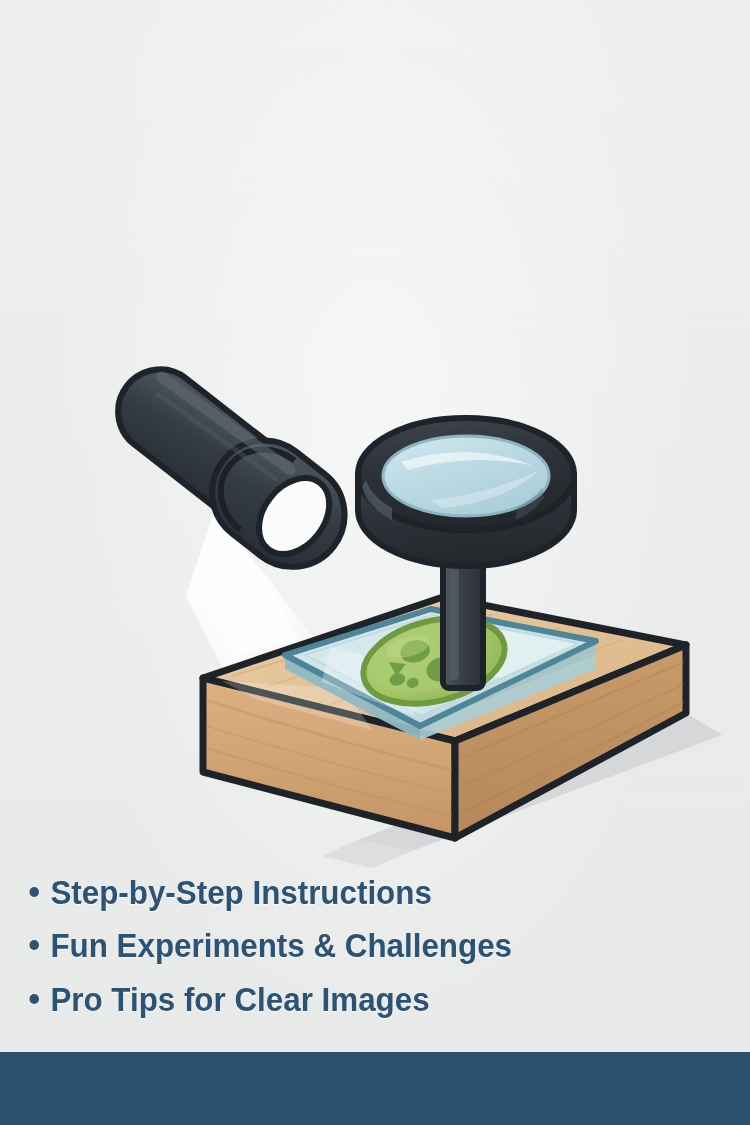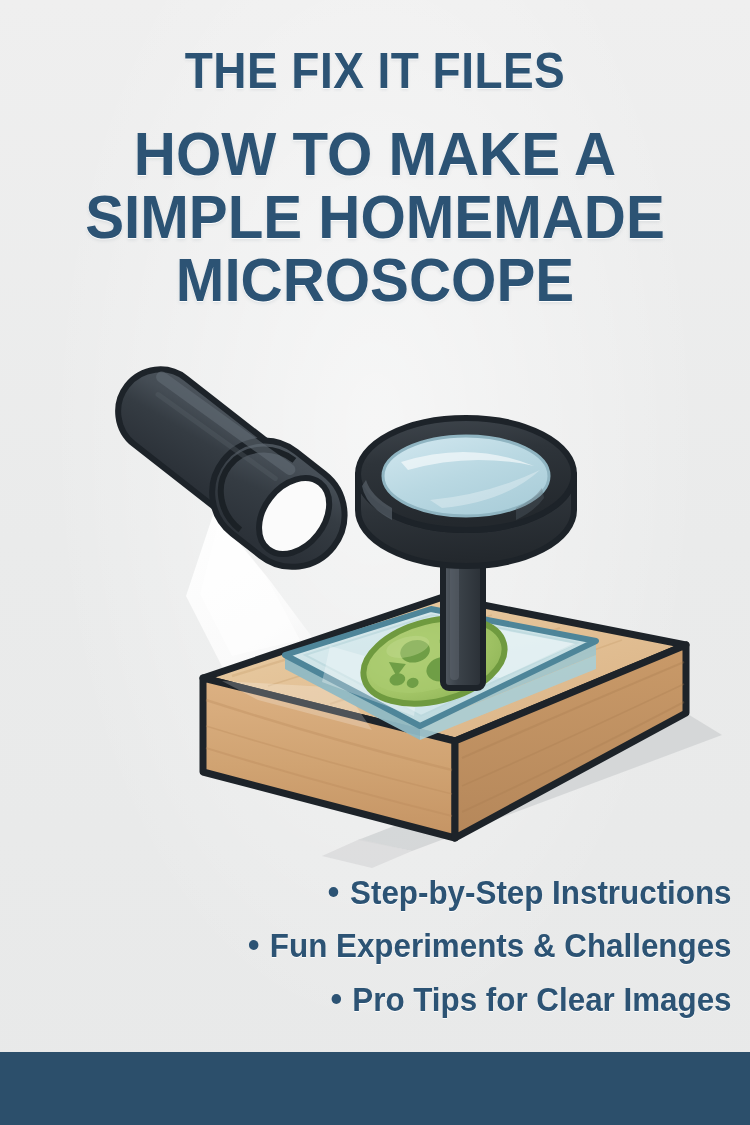--- a/index.html
+++ b/index.html
@@ -69,21 +69,21 @@
     transform: scaleX(0.94);
     text-shadow: 0 1px 0 rgba(255,255,255,0.9), 0 2px 4px rgba(60,80,100,0.12);
   }
 
   
   .bullets {
     position: absolute;
     left: 11px;
     right: 0;
     top: 866px;
-    text-align: right;
+    text-align: left;
     z-index: 6;
   }
   .bullet-row {
     display: block;
     font-family: "Liberation Sans Narrow", "Liberation Sans", sans-serif;
     font-weight: 700;
     font-size: 33px;
     line-height: 1.62;
     color: #2c5374;
     transform: scaleX(0.95);
@@ -285,29 +285,20 @@
 
         <ellipse cx="290" cy="432" rx="30" ry="42" fill="#fbfbfb" stroke="#1d2329" stroke-width="6"></ellipse>
 
         <path d="M100,404 L258,398" stroke="#646e77" stroke-width="11" stroke-linecap="round" opacity="0.55"></path>
         <path d="M108,420 L252,414" stroke="#596269" stroke-width="5" stroke-linecap="round" opacity="0.35"></path>
       </g>
 
     </svg>
   </div>
 
-  <div class="text-stack">
-    <div class="kicker">THE FIX IT FILES</div>
-
-    <div class="headline">
-      <span class="headline-line">HOW TO MAKE A</span>
-      <span class="headline-line">SIMPLE HOMEMADE</span>
-      <span class="headline-line">MICROSCOPE</span>
-    </div>
-  </div>
 
   <div class="bullets">
     <div class="bullet-row">
       <span class="bullet-dot"></span><span>Step-by-Step Instructions</span>
     </div>
     <div class="bullet-row">
       <span class="bullet-dot"></span><span>Fun Experiments &amp; Challenges</span>
     </div>
     <div class="bullet-row">
       <span class="bullet-dot"></span><span>Pro Tips for Clear Images</span>

